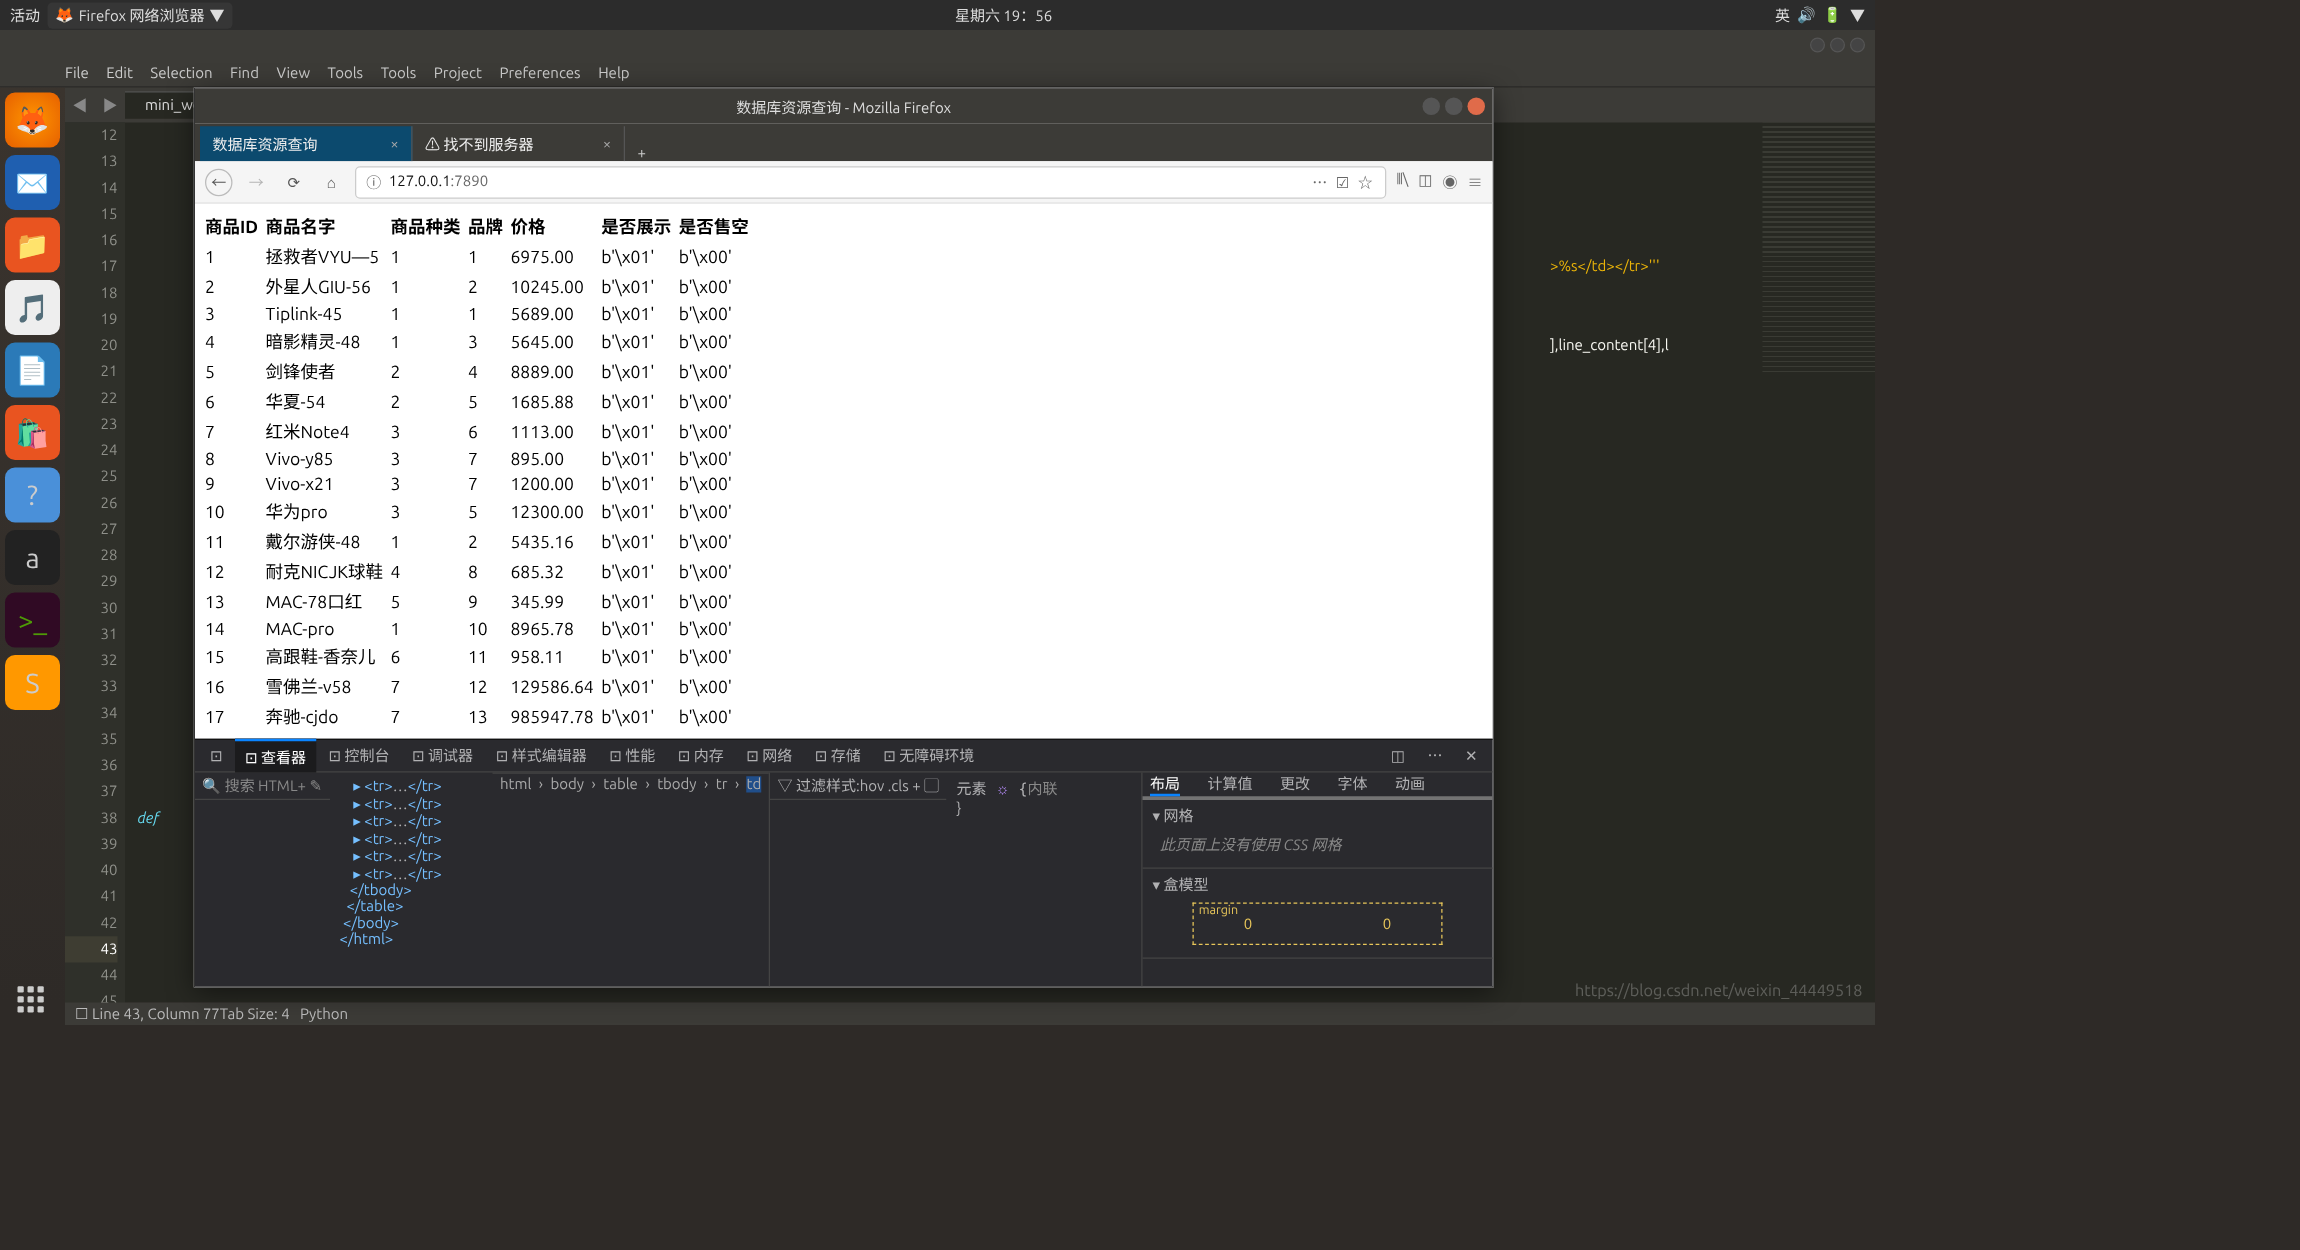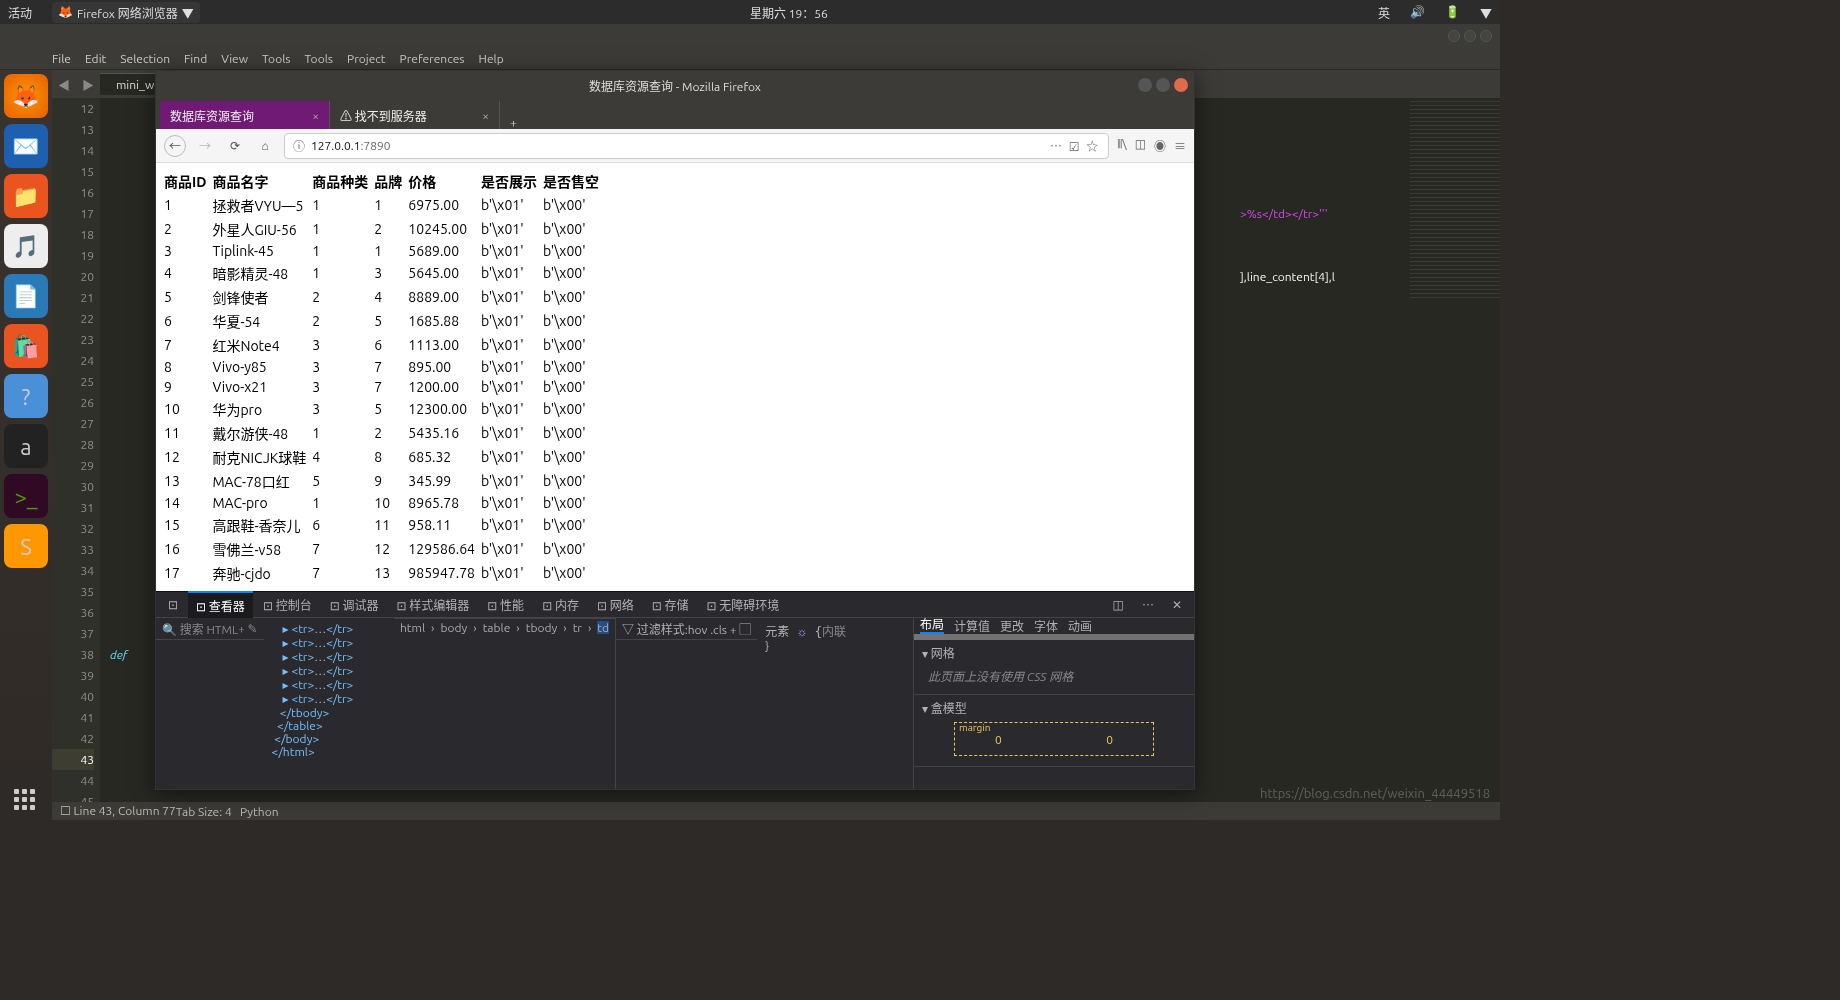--- a/index.html
+++ b/index.html
@@ -1,44 +1,44 @@
 <!DOCTYPE html>
 <html><head>
 <meta charset="utf-8">
 <style>
 *{margin:0;padding:0;box-sizing:border-box;font-family:"Ubuntu","Noto Sans CJK SC",sans-serif;font-size:12px}
 body{background:#2e2a27;overflow:hidden;width:1500px;height:820px;position:relative;color:#ccc}
 .topbar{background:#2c2c2c;height:24px;display:flex;align-items:center;color:#ddd;padding:0 8px;justify-content:space-between}
-.topbar .left,.topbar .right{display:flex;align-items:center;gap:20px}
+.topbar .left,.topbar .right{display:flex;align-items:center;gap:6px}
 .topbar .ff{display:flex;align-items:center;gap:4px;background:rgba(255,255,255,0.05);padding:2px 6px;border-radius:4px}
 .sublime-title{background:#3c3b37;height:24px;color:#ccc;display:flex;align-items:center;justify-content:center;position:relative}
 .sublime-title .wbtns{position:absolute;right:8px;display:flex;gap:4px}
 .sublime-title .wbtns span{width:12px;height:12px;border:1px solid #555;border-radius:50%;background:#444}
 .menu{background:#3c3b37;height:22px;display:flex;align-items:center;padding-left:52px;gap:14px;color:#ccc;border-bottom:1px solid #2a2a28}
 .body-row{position:absolute;top:70px;left:0;right:0;bottom:18px;display:flex}
 .dock{width:52px;background:linear-gradient(#3a342e,#2e2a27);display:flex;flex-direction:column;align-items:center;padding-top:4px;gap:6px}
 .dock .app{width:44px;height:44px;border-radius:8px;display:flex;align-items:center;justify-content:center;font-size:22px}
 .editor{flex:1;background:#272822;position:relative;color:#f8f8f2;font-family:Consolas,monospace}
 .etabs{height:28px;background:#3c3b37;display:flex;align-items:center}
 .etabs .nav{width:24px;text-align:center;color:#888}
 .etabs .tab{background:#272822;color:#ddd;padding:4px 16px;border-top:1px solid #555}
 .gutter{position:absolute;left:0;top:28px;width:48px;background:#2f302a;color:#8f908a;text-align:right;padding-right:6px;font-family:Consolas,monospace;font-size:13px;line-height:21px}
 .gutter .cur{background:#3e3d32;color:#fff}
 .code{position:absolute;left:48px;top:28px;right:0;font-family:Consolas,monospace;font-size:15px;line-height:21px;white-space:pre;color:#f8f8f2}
 .code .kw{color:#66d9ef;font-style:italic}
-.code .str{color:#d946ef}
+.code .str{color:#eab308}
 .minimap{position:absolute;right:0;top:28px;width:90px;height:200px;background:repeating-linear-gradient(0deg,#3a3b34 0 1px,transparent 1px 4px)}
 .ffwin{position:absolute;left:155px;top:70px;width:1040px;height:720px;background:#fff;border:1px solid #333;box-shadow:0 4px 20px rgba(0,0,0,0.5);display:flex;flex-direction:column;z-index:50}
 .ff-title{height:28px;background:#3c3b37;color:#ddd;display:flex;align-items:center;justify-content:center;position:relative}
 .ff-title .wb{position:absolute;right:6px;display:flex;gap:4px}
 .ff-title .wb span{width:14px;height:14px;border-radius:50%;background:#555}
 .ff-title .wb .cls{background:#e06b4a}
 .ff-tabs{height:30px;background:#3c3b37;display:flex;align-items:flex-end;padding:0 4px}
 .ff-tabs .t{height:28px;padding:0 10px;display:flex;align-items:center;gap:8px;color:#eee;min-width:170px;border-right:1px solid #555}
-.ff-tabs .t.active{background:#701a75}
+.ff-tabs .t.active{background:#0c4a6e}
 .ff-tabs .t .x{color:#aaa;margin-left:auto}
 .ff-tabs .plus{color:#ccc;padding:0 10px}
 .ff-url{height:34px;background:#f5f5f5;border-bottom:1px solid #ddd;display:flex;align-items:center;padding:0 8px;gap:8px}
 .ff-url .ib{width:22px;height:22px;border-radius:4px;display:flex;align-items:center;justify-content:center;color:#555}
 .ff-url .ib.circ{border:1px solid #bbb;border-radius:50%}
 .ff-url .addr{flex:1;height:26px;border:1px solid #ccc;border-radius:4px;display:flex;align-items:center;padding:0 8px;gap:6px;color:#666;background:#fff}
 .ff-url .addr b{color:#111;font-weight:normal}
 .ff-url .right{display:flex;gap:8px;color:#666}
 .page{flex:1;background:#fff;color:#000;overflow:auto;padding:6px 8px;font-size:14px}
 .page table{border-collapse:collapse}
@@ -53,21 +53,21 @@
 .dt-search{height:22px;border-bottom:1px solid #444;display:flex;align-items:center;padding:0 6px;color:#888;justify-content:space-between}
 .dt-tree{flex:1;padding:4px 8px;font-family:Consolas,monospace;color:#75bfff;overflow:hidden}
 .dt-tree .ln{white-space:pre}
 .dt-tree .tg{color:#75bfff}
 .dt-tree .tx{color:#b1b1b3}
 .dt-crumb{height:18px;border-top:1px solid #444;padding:0 6px;color:#aaa;display:flex;align-items:center;gap:6px}
 .dt-styles{flex:1;border-right:1px solid #444;display:flex;flex-direction:row}
 .dt-styles .hdr{height:22px;border-bottom:1px solid #444;display:flex;align-items:center;justify-content:space-between;padding:0 6px}
 .dt-styles .bd{padding:4px 8px;font-family:Consolas,monospace}
 .dt-layout{width:280px;display:flex;flex-direction:column}
-.dt-layout .lh{height:22px;border-bottom:6px solid #737373;display:flex;align-items:flex-end;gap:10px;padding:0 6px}
+.dt-layout .lh{height:22px;border-bottom:3px solid #737373;display:flex;align-items:flex-start;gap:22px;padding:0 6px}
 .dt-layout .lh .a{color:#fff;border-bottom:2px solid #0a84ff}
 .dt-layout .sec{border-bottom:1px solid #444;padding:4px 8px}
 .dt-layout .box{margin:6px auto;width:200px;height:34px;border:1px dashed #e8c65a;color:#e8c65a;display:flex;align-items:center;justify-content:space-between;padding:0 40px;position:relative}
 .dt-layout .box .lbl{position:absolute;left:4px;top:-1px;font-size:10px}
 .statusbar{position:absolute;left:52px;right:0;bottom:0;height:18px;background:#3c3b37;color:#bbb;display:flex;align-items:center;padding:0 8px;font-size:11px}
 .apps-grid{position:absolute;left:14px;bottom:10px;display:grid;grid-template-columns:repeat(3,5px);gap:3px}
 .apps-grid span{width:5px;height:5px;background:#ccc;border-radius:1px}
 .wm{position:absolute;right:10px;bottom:20px;color:rgba(255,255,255,0.25);font-size:13px;z-index:40}
 </style>
 </head>

